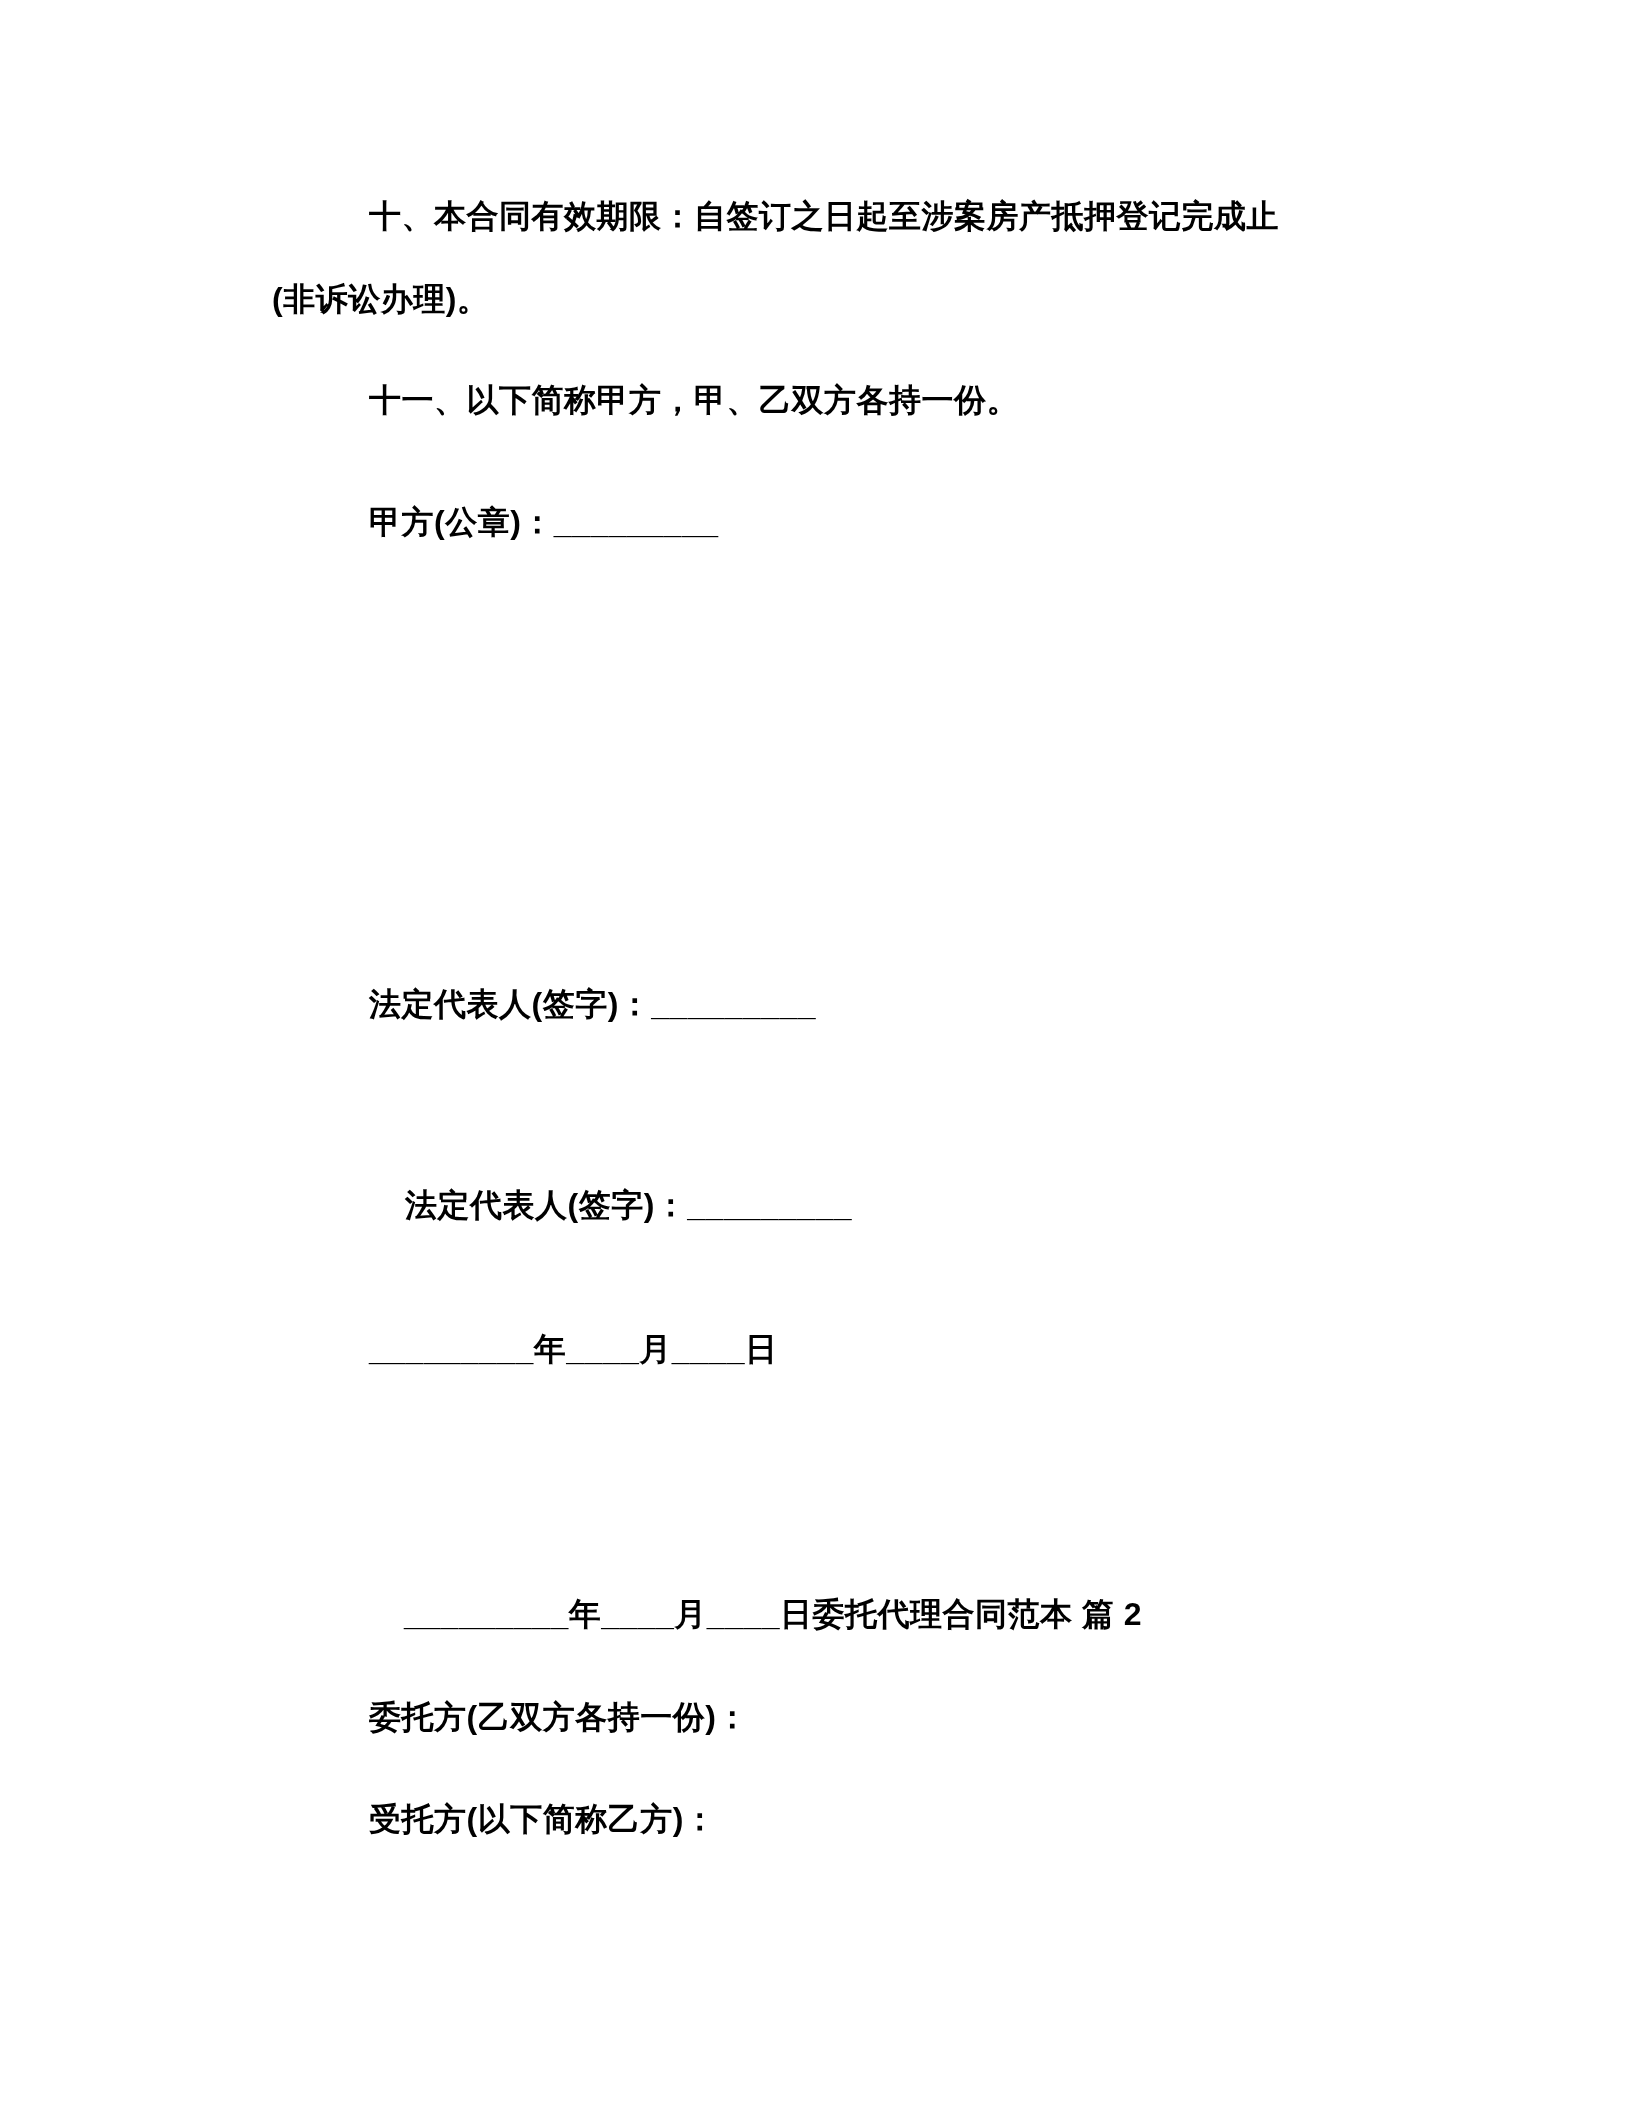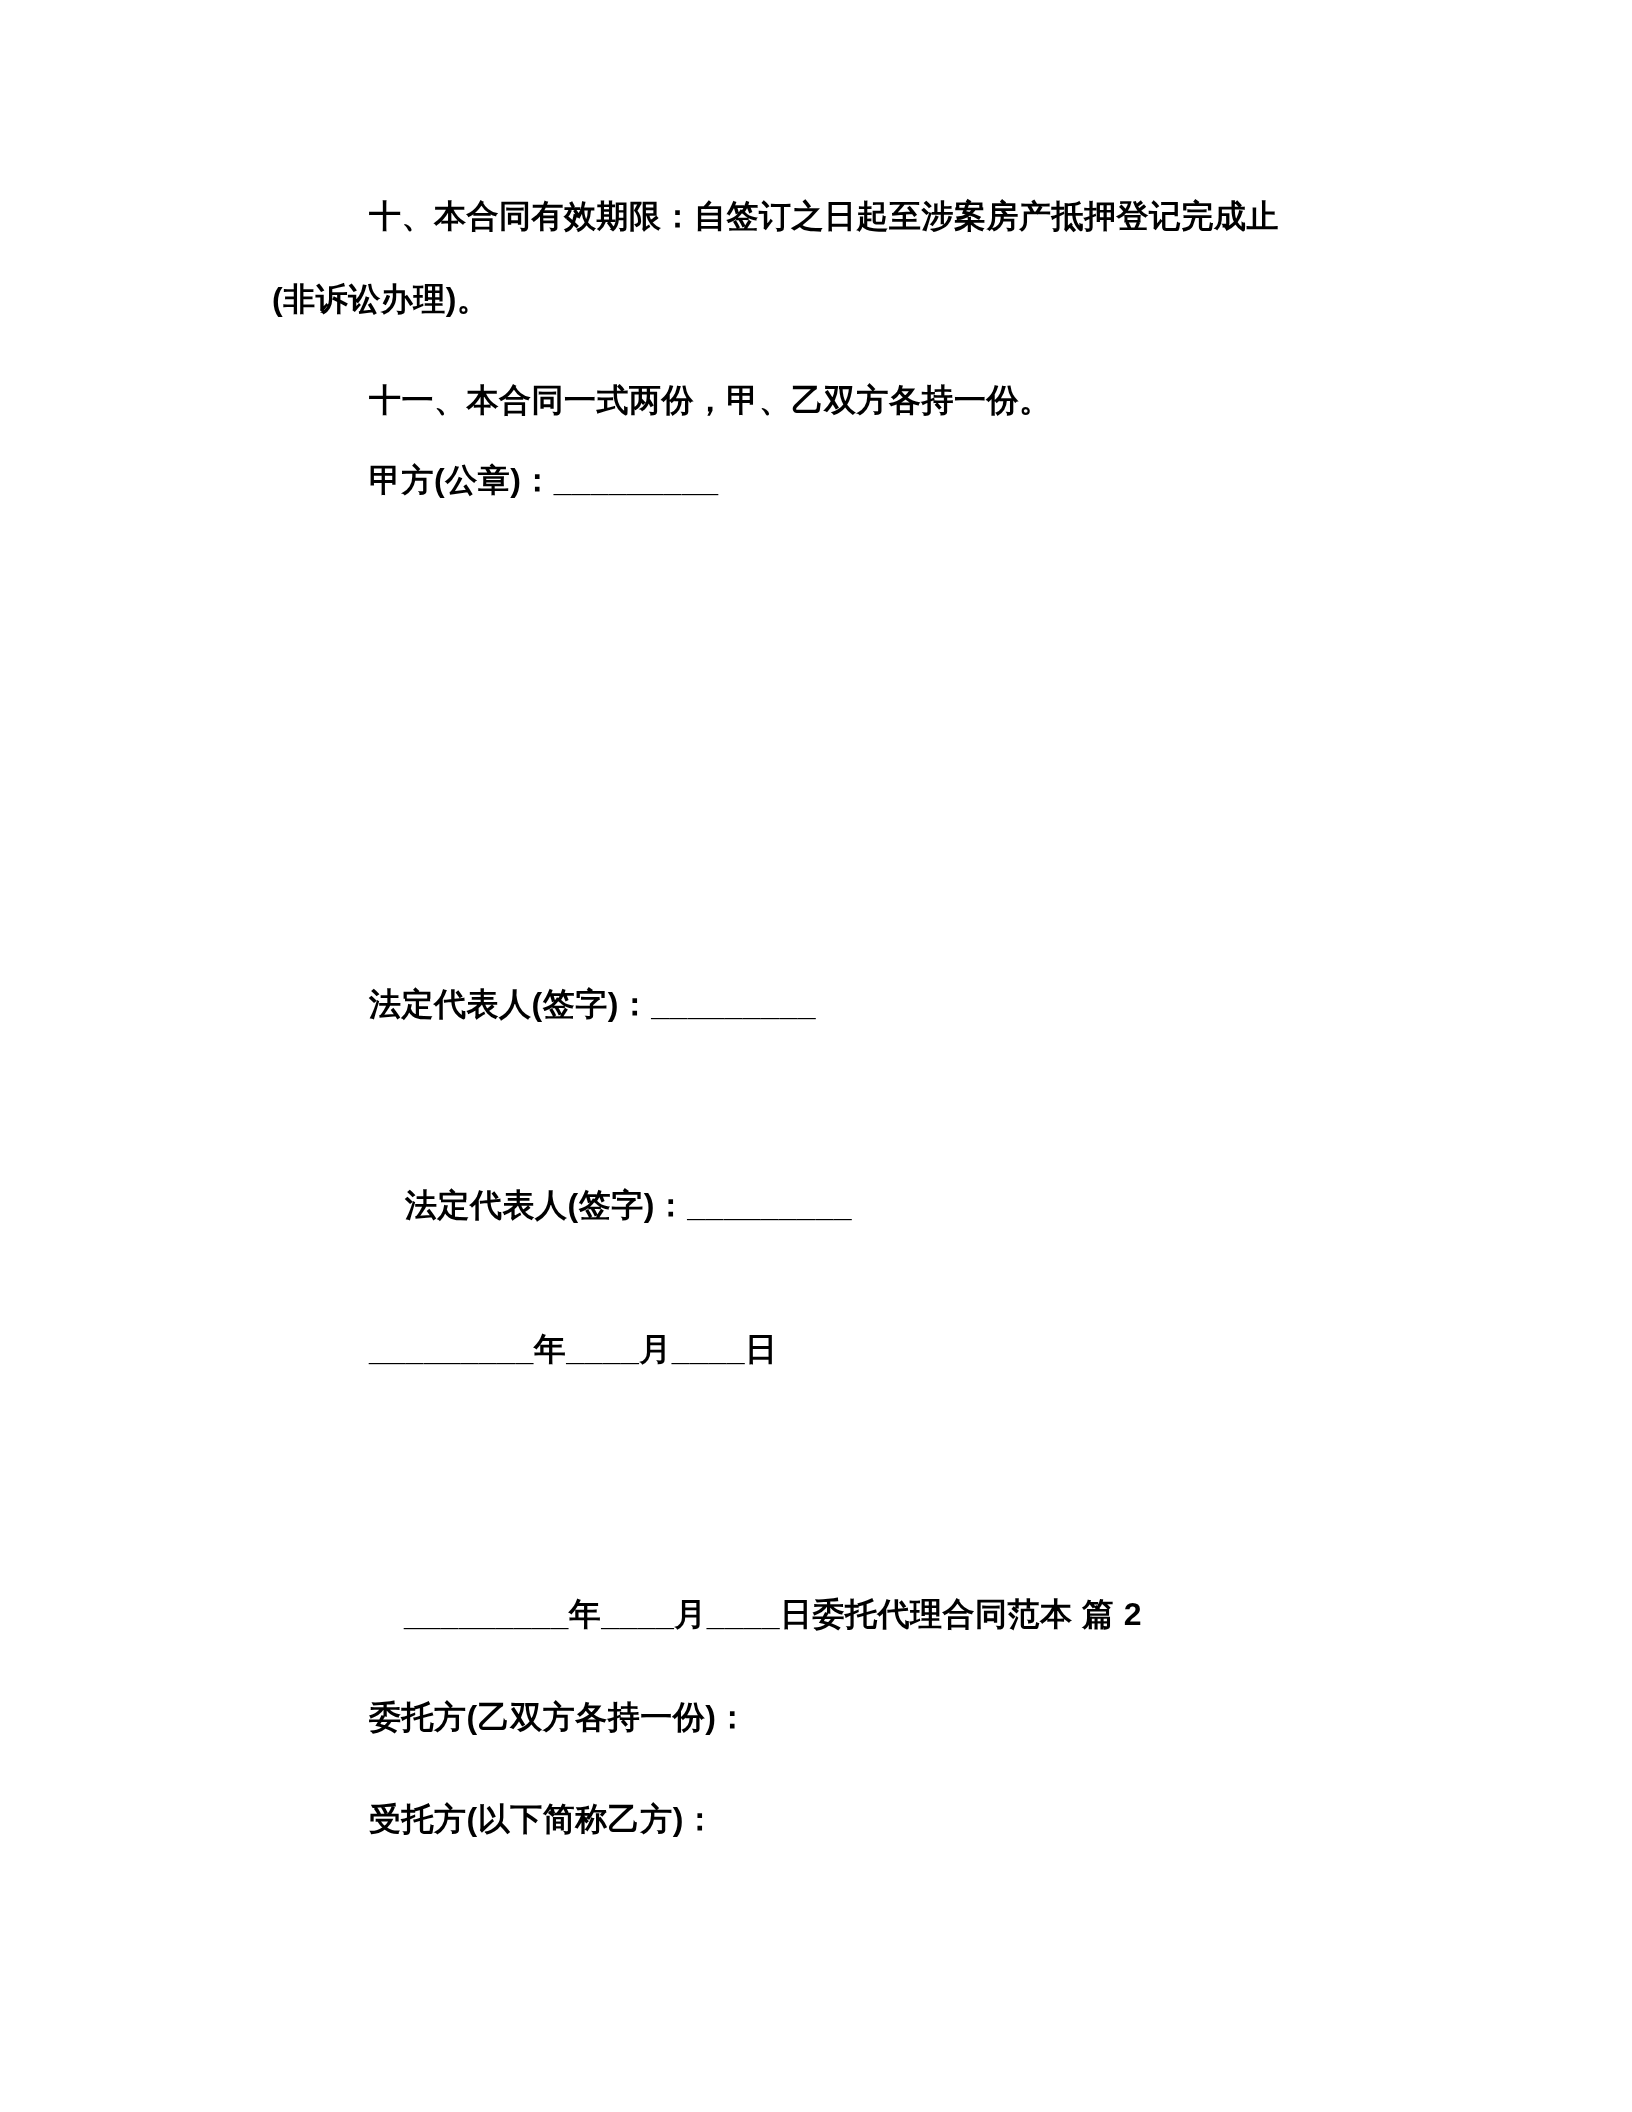--- a/index.html
+++ b/index.html
@@ -22,36 +22,36 @@
     margin-left: 32px;
   }
   .doc-line {
     position: absolute;
     letter-spacing: 0.5px;
   }
   
   .l1  { left: 337px; top: 198px;  }
   .l2  { left: 240px; top: 281px;  }
   .l3  { left: 337px; top: 382px;  }
-  .l4  { left: 337px; top: 462px;  }
+  .l4  { left: 337px; top: 504px;  }
   .l5  { left: 337px; top: 884px;  }
   .l6  { left: 337px; top: 986px;  }
   .l7  { left: 373px; top: 1187px; }
   .l8  { left: 337px; top: 1331px; }
   .l9  { left: 372px; top: 1596px; }
   .l10 { left: 337px; top: 1699px; }
   .l11 { left: 337px; top: 1801px; }
 </style>
 </head>
 <body>
 
 <div class="page">
   <div class="doc-line l1">十、本合同有效期限：自签订之日起至涉案房产抵押登记完成止</div>
   <div class="doc-line l2">(非诉讼办理)。</div>
-  <div class="doc-line l3">十一、本合同一式两份，甲、乙双方各持一份。</div>
+  <div class="doc-line l3">十一、以下简称甲方，甲、乙双方各持一份。</div>
   <div class="doc-line l4">甲方(公章)：_________</div>
   <div class="doc-line l6">法定代表人(签字)：_________</div>
   <div class="doc-line l7">法定代表人(签字)：_________</div>
   <div class="doc-line l8">_________年____月____日</div>
   <div class="doc-line l9">_________年____月____日委托代理合同范本 篇 2</div>
   <div class="doc-line l10">委托方(乙双方各持一份)：</div>
   <div class="doc-line l11">受托方(以下简称乙方)：</div>
 </div>
 
 </body></html>

